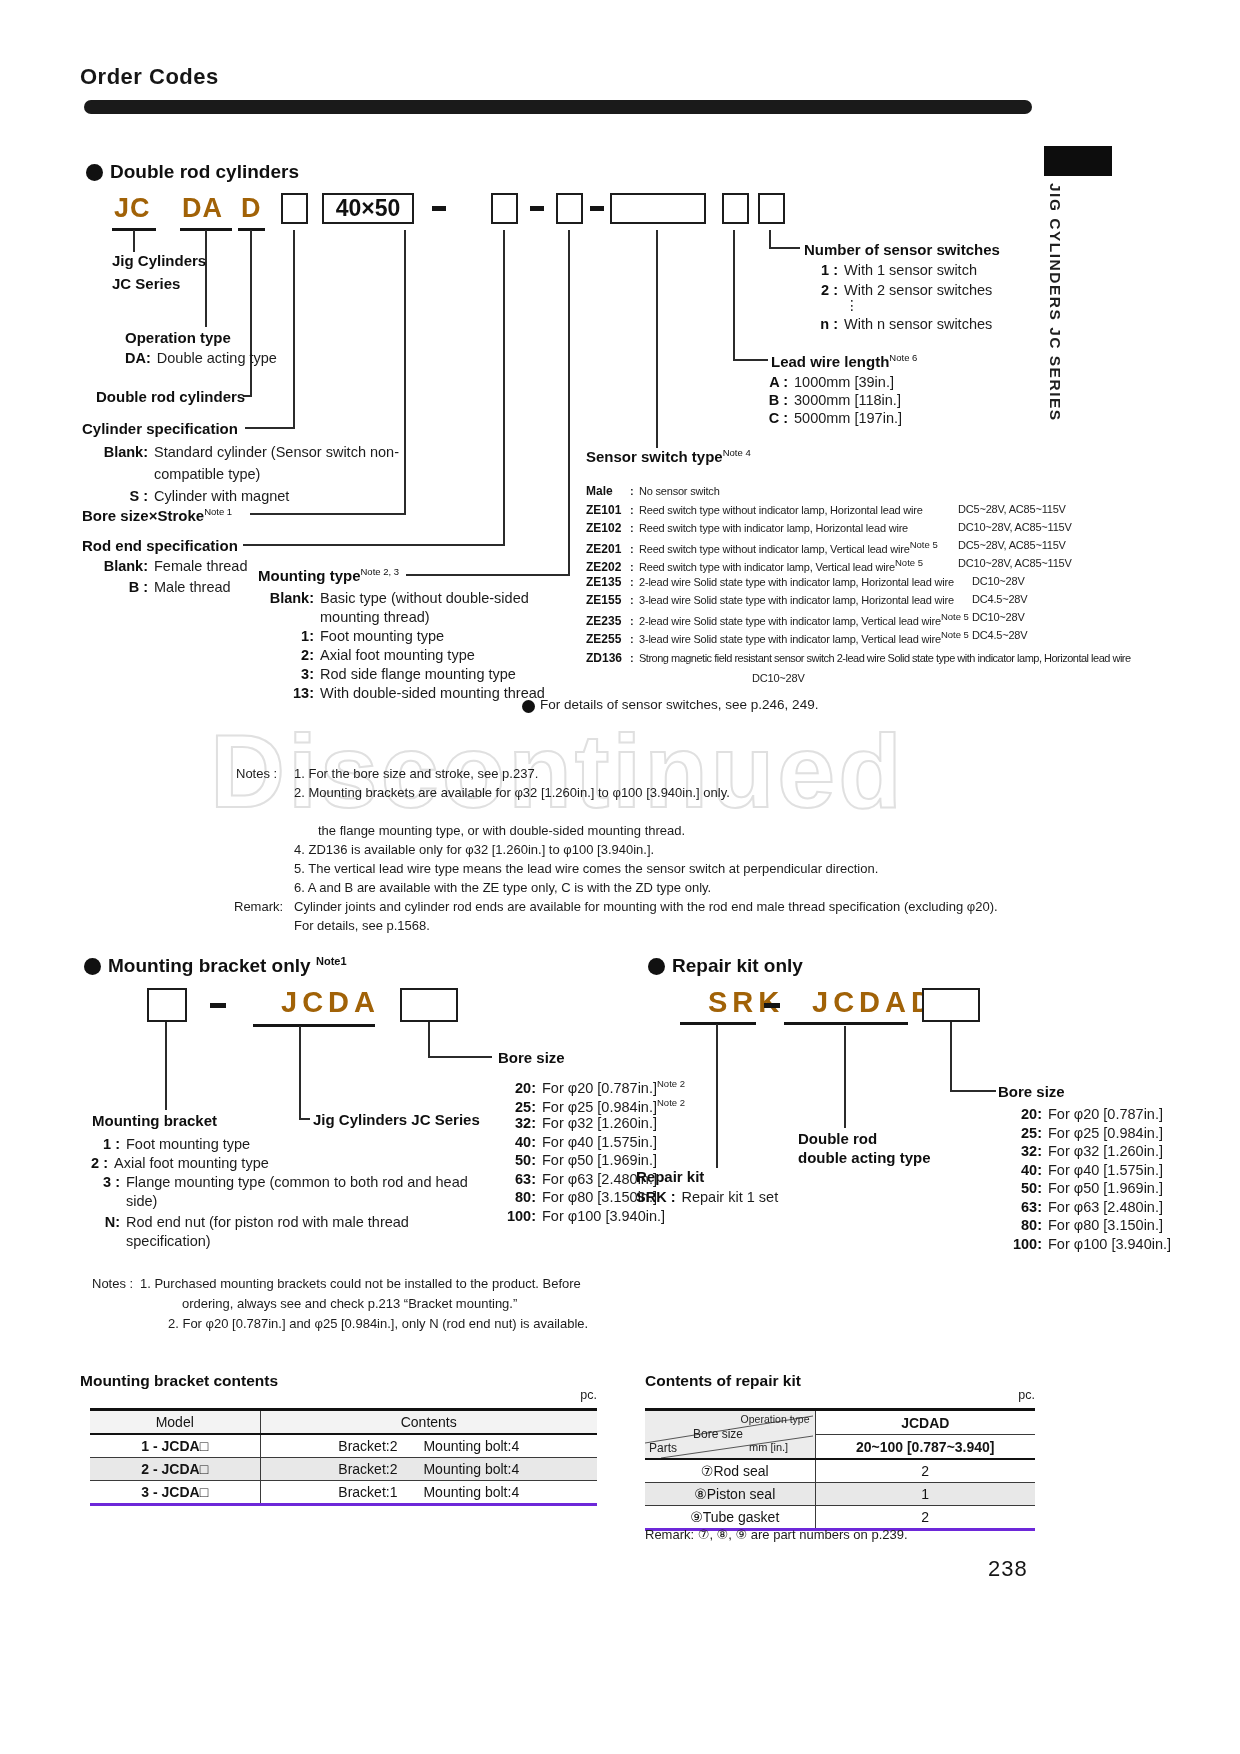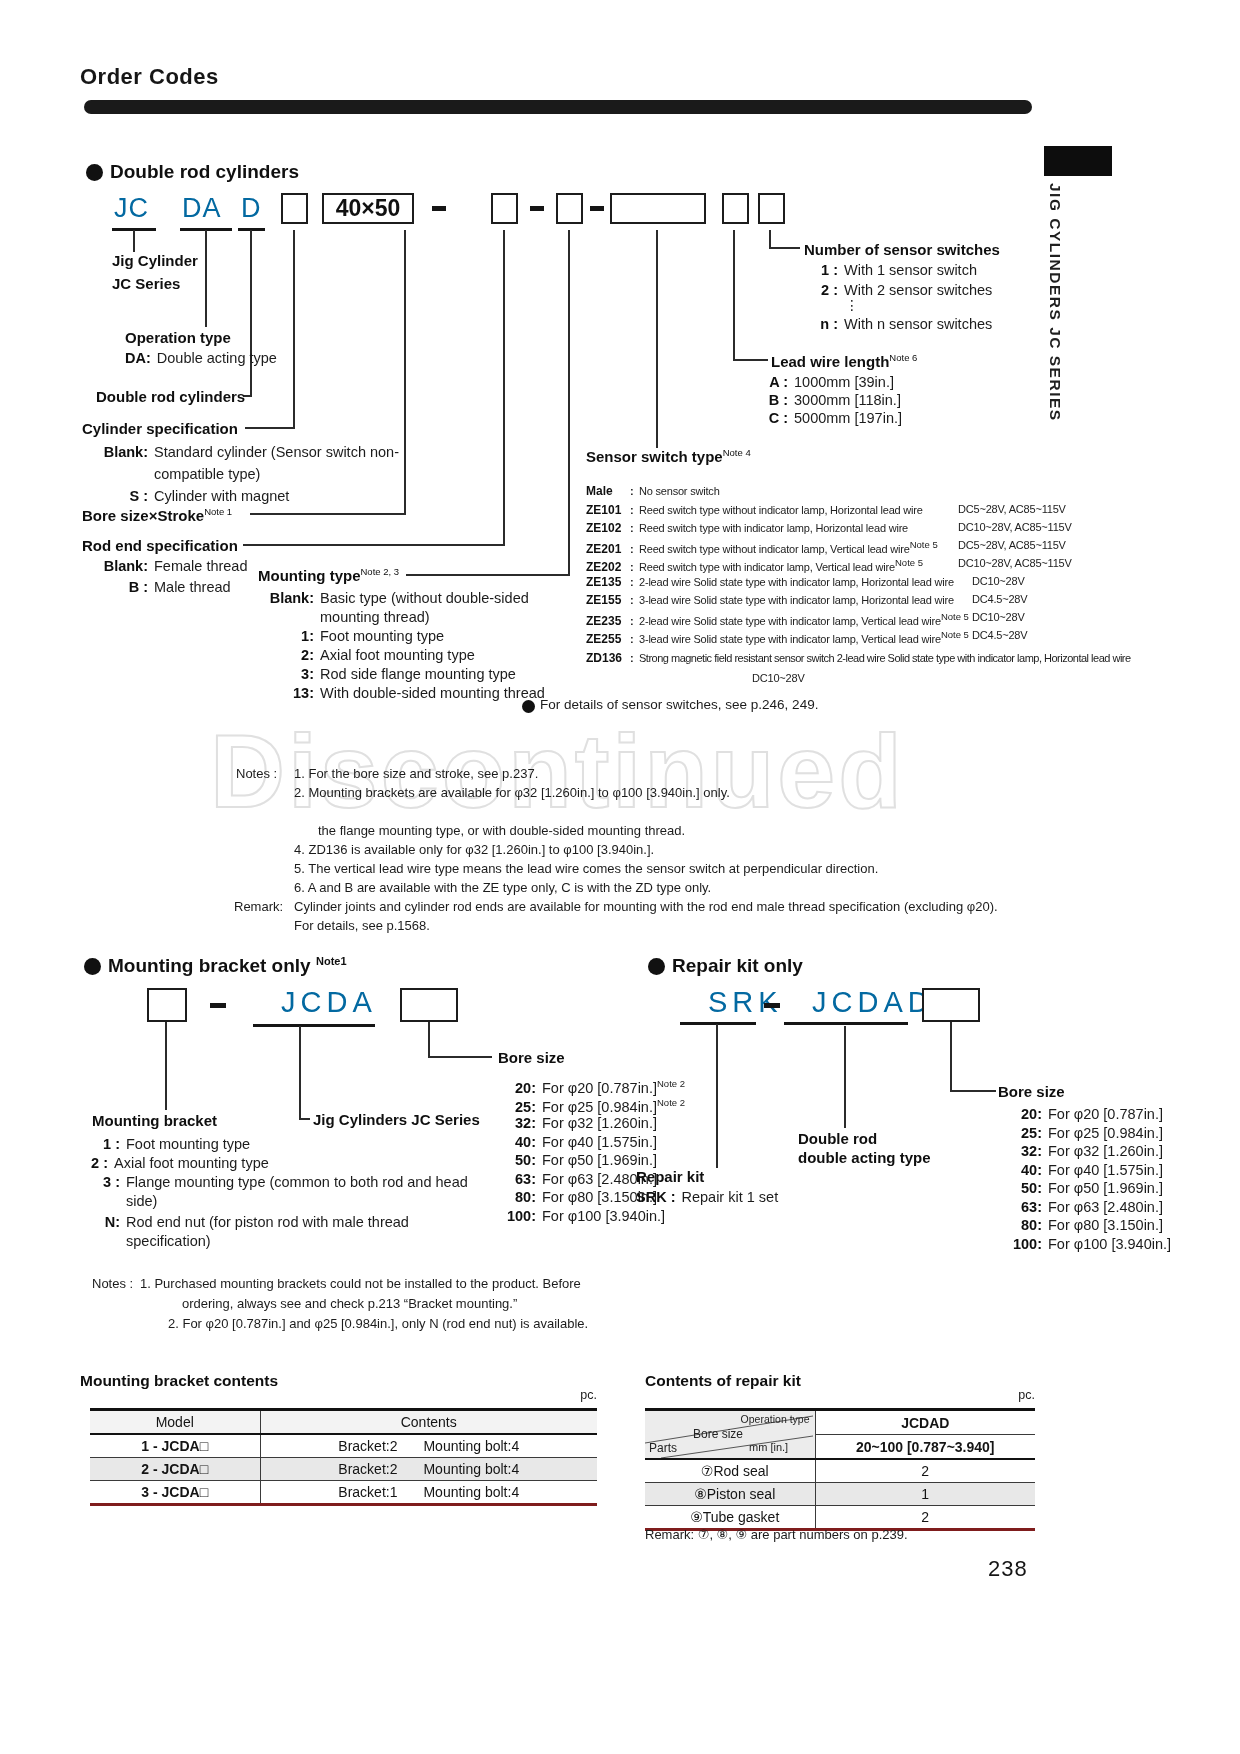--- a/index.html
+++ b/index.html
@@ -1,21 +1,21 @@
 <!DOCTYPE html>
 <html><head>
 <meta charset="utf-8">
 <style>
   body{margin:0;background:#888;font-family:"Liberation Sans","DejaVu Sans",sans-serif;}
   #page{position:relative;width:1240px;height:1754px;background:#fff;overflow:hidden;color:#111;}
   .ttl{position:absolute;font-size:22px;font-weight:bold;color:#161616;letter-spacing:.5px;}
   .bar{position:absolute;background:#1a1a1a;border-radius:7px;}
   .bullet{position:absolute;background:#111;border-radius:50%;width:17px;height:17px;}
   .h2{position:absolute;font-size:19px;font-weight:bold;white-space:nowrap;color:#101010;}
-  .codeTxt{position:absolute;font-size:27px;font-weight:normal;letter-spacing:1px;color:#0369a1;white-space:nowrap;}
+  .codeTxt{position:absolute;font-size:27px;font-weight:bold;letter-spacing:1px;color:#a16207;white-space:nowrap;}
   .code2{font-size:29px;letter-spacing:5px;margin-left:24px;}
   .cbox{position:absolute;border:2px solid #1c1c1c;background:#fff;box-sizing:border-box;display:flex;align-items:center;justify-content:center;font-weight:bold;}
   .ul{position:absolute;height:2.5px;background:#151515;}
   .dash{position:absolute;height:5px;background:#151515;}
   .vl{position:absolute;width:2px;background:#2b2b2b;}
   .hl{position:absolute;height:2px;background:#2b2b2b;}
   .lh{position:absolute;font-size:15px;font-weight:bold;white-space:nowrap;color:#0f0f0f;}
   .kv{position:absolute;font-size:14.5px;white-space:nowrap;color:#1c1c1c;}
   .kr{display:inline-block;text-align:right;font-weight:bold;color:#0f0f0f;}
   .vv{margin-left:6px;}
@@ -24,21 +24,21 @@
   .srow{position:absolute;font-size:11px;letter-spacing:-.2px;white-space:nowrap;color:#222;}
   .scode{display:inline-block;width:44px;font-weight:bold;font-size:12px;letter-spacing:0;color:#0f0f0f;}
   .ssep{display:inline-block;width:9px;font-weight:bold;}
   .svolt{position:absolute;top:0;font-size:11px;letter-spacing:-.2px;color:#222;}
   .note{position:absolute;font-size:13px;white-space:nowrap;color:#1c1c1c;}
   .wm{position:absolute;left:210px;top:712px;font-size:104px;font-weight:bold;letter-spacing:3px;color:transparent;-webkit-text-stroke:2px #e0e0e0;white-space:nowrap;}
   .side{position:absolute;left:1046px;top:183px;writing-mode:vertical-rl;text-orientation:mixed;font-size:15.5px;font-weight:bold;letter-spacing:1.5px;color:#1f1f1f;white-space:nowrap;}
   .tab{position:absolute;left:1044px;top:146px;width:68px;height:30px;background:#0d0d0d;}
   .pagenum{position:absolute;left:988px;top:1556px;font-size:22px;letter-spacing:1px;color:#151515;}
   .thead td{height:26px;border-top:none;border-bottom:2px solid #111;background:#f3f3f3;}
-  table.t{position:absolute;border-collapse:collapse;border-top:3px solid #111;border-bottom:3px solid #7f1d1d;font-size:14px;color:#141414;}
+  table.t{position:absolute;border-collapse:collapse;border-top:3px solid #111;border-bottom:3px solid #6d28d9;font-size:14px;color:#141414;}
   table.t td{height:22px;text-align:center;border-top:1px solid #3a3a3a;padding:0;}
   .dl{border-left:1px solid #3a3a3a;}
   .mod{font-weight:bold;}
   .gap{margin-left:26px;}
   .shade{background:#e8e8e8;}
   .corner{position:relative;background:#ececec;}
   .corner span{position:absolute;color:#222;}
   .jh{font-weight:bold;border-bottom:1px solid #3a3a3a !important;}
   .jh2{font-weight:bold;border-top:none !important;border-bottom:2px solid #111;}
   .prt{text-align:right;padding-left:10px !important;}
@@ -88,21 +88,21 @@
   <div class="vl" style="left:503px;top:230px;height:316px"></div>
   <div class="hl" style="left:243px;top:544px;width:262px"></div>
   <div class="vl" style="left:568px;top:230px;height:346px"></div>
   <div class="hl" style="left:406px;top:574px;width:164px"></div>
   <div class="vl" style="left:656px;top:230px;height:218px"></div>
   <div class="vl" style="left:733px;top:230px;height:131px"></div>
   <div class="hl" style="left:733px;top:359px;width:35px"></div>
   <div class="vl" style="left:769px;top:230px;height:19px"></div>
   <div class="hl" style="left:769px;top:247px;width:31px"></div>
 
-  <div class="lh" style="left:112px;top:252px">Jig Cylinder</div>
+  <div class="lh" style="left:112px;top:252px">Jig Cylinders</div>
   <div class="lh" style="left:112px;top:275px">JC Series</div>
   <div class="lh" style="left:125px;top:329px">Operation type</div>
   <div class="kv" style="left:125px;top:350px"><span class="kr">DA:</span><span class="vv">Double acting type</span></div>
   <div class="lh" style="left:96px;top:388px">Double rod cylinders</div>
   <div class="lh" style="left:82px;top:420px">Cylinder specification</div>
   <div class="kv" style="left:98px;top:444px"><span class="kr" style="width:50px">Blank:</span><span class="vv">Standard cylinder (Sensor switch non-</span></div>
   <div class="kv" style="left:98px;top:466px"><span class="kr" style="width:50px"></span><span class="vv">compatible type)</span></div>
   <div class="kv" style="left:98px;top:488px"><span class="kr" style="width:50px">S :</span><span class="vv">Cylinder with magnet</span></div>
   <div class="lh" style="left:82px;top:506px"><span>Bore size×Stroke</span><sup class="n">Note 1</sup></div>
   <div class="lh" style="left:82px;top:537px">Rod end specification</div>

